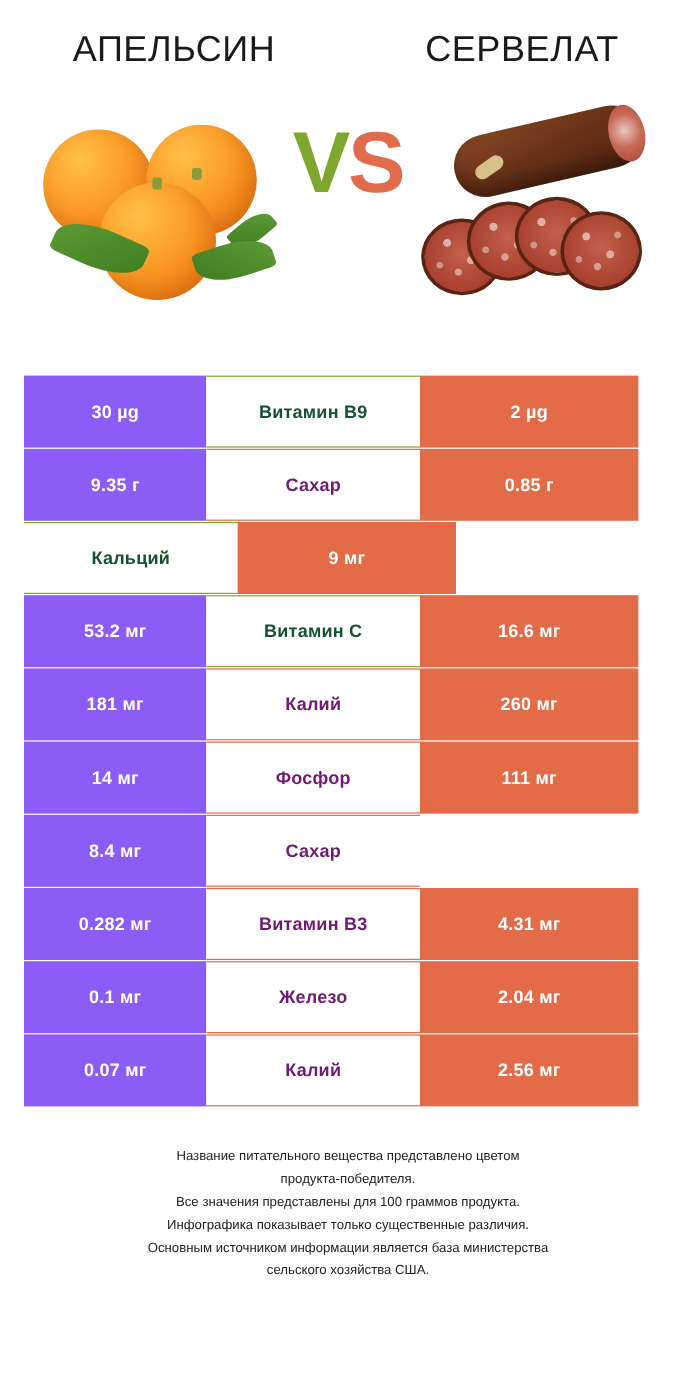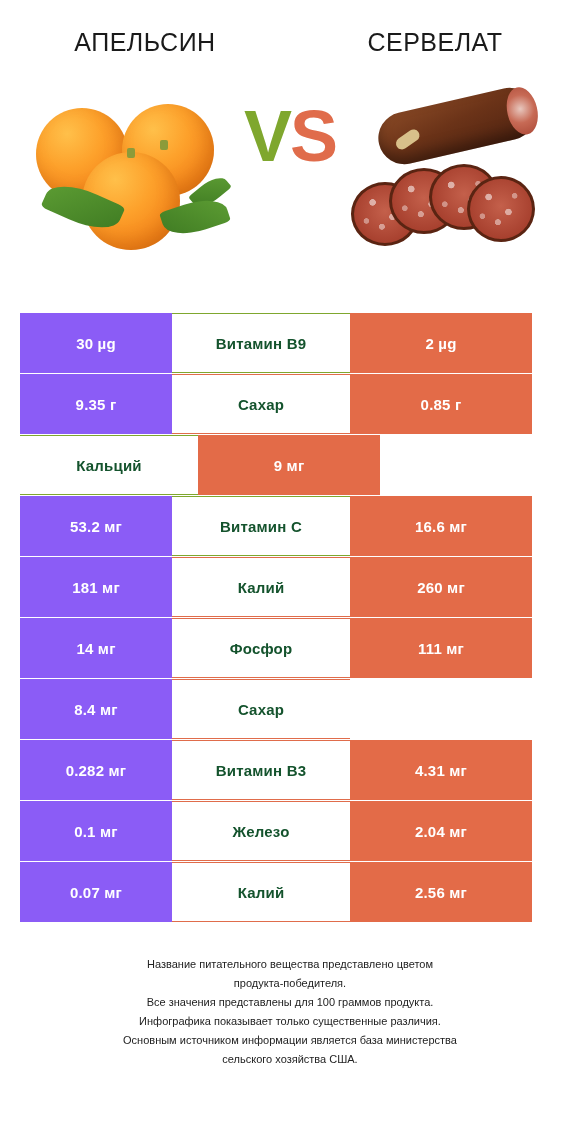--- a/index.html
+++ b/index.html
@@ -20,21 +20,21 @@
   
   .header {
     display: flex;
     width: 580px;
     height: 70px;
     align-items: center;
   }
   .header-cell {
     flex: 1 1 50%;
     text-align: center;
-    font-size: 25px;
+    font-size: 30px;
     letter-spacing: 0.5px;
     color: #1a1a1a;
     font-weight: 400;
     text-transform: uppercase;
     padding-top: 14px;
   }
 
   
   .hero {
     position: relative;
@@ -166,21 +166,21 @@
   }
   .cell-mid {
     width: 178px;
     background: #ffffff;
     font-size: 15px;
     font-weight: 700;
     border-top: 1px solid transparent;
     border-bottom: 1px solid transparent;
   }
   .cell-mid.win-left  { color: #14532d; border-top-color: #7FA72E; border-bottom-color: #7FA72E; }
-  .cell-mid.win-right { color: #14532d; border-top-color: #E06C4B; border-bottom-color: #E06C4B; }
+  .cell-mid.win-right { color: #701a75; border-top-color: #E06C4B; border-bottom-color: #E06C4B; }
   .cell-right {
     width: 182px;
     background: #E36B48;
     color: #ffffff;
   }
 
   
   .footer {
     position: absolute;
     left: 20px;

